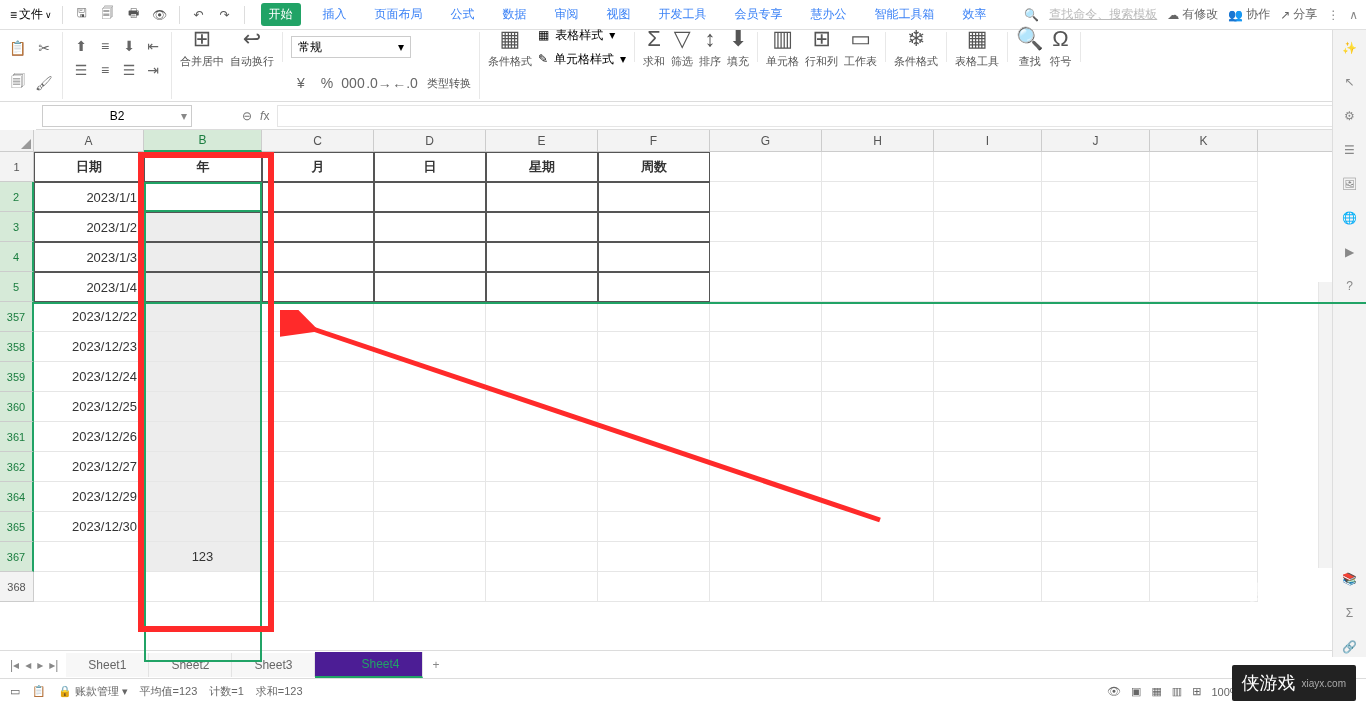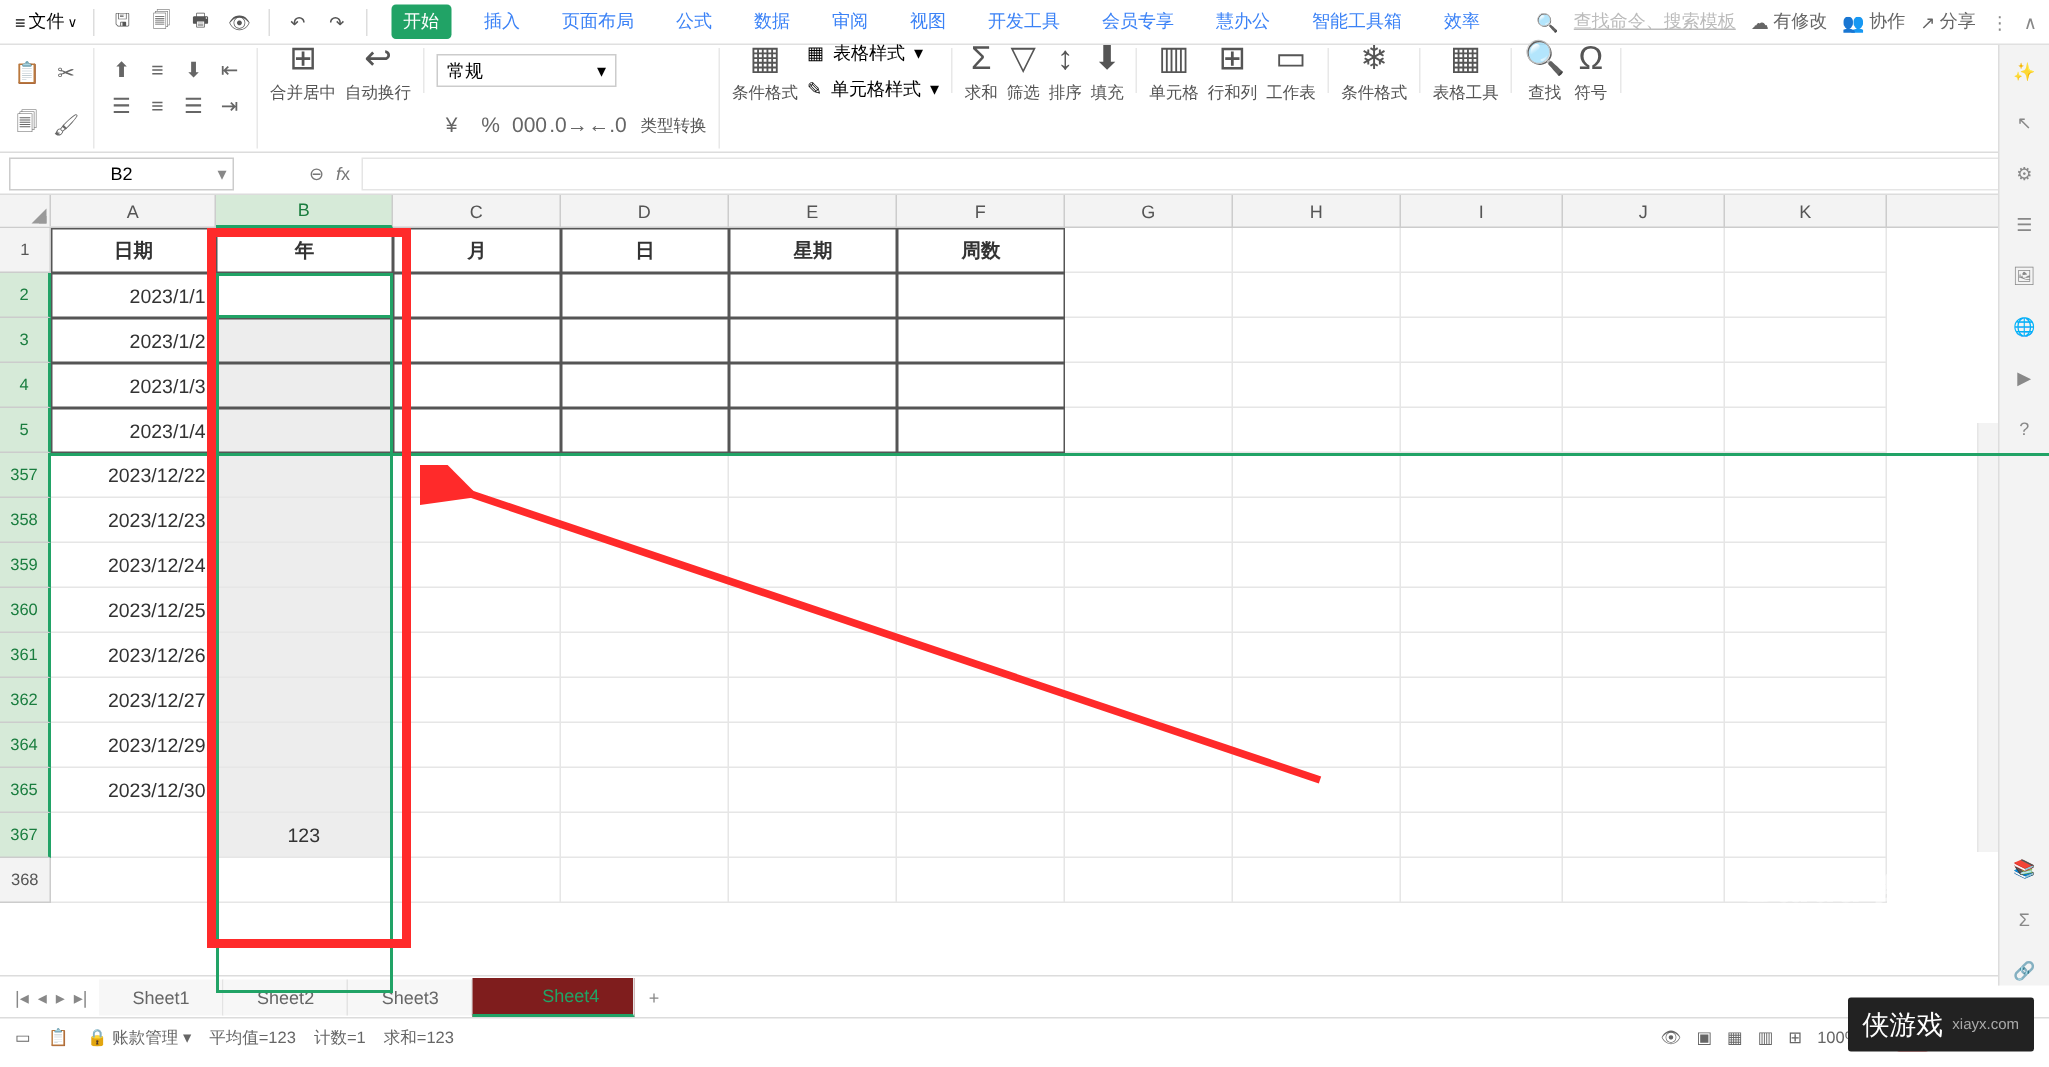--- a/index.html
+++ b/index.html
@@ -22,21 +22,21 @@
 .rgroup { display:flex; flex-direction:column; justify-content:space-between; padding:4px 8px; border-right:1px solid #e8e8e8; }
 .rgroup.row { flex-direction:row; align-items:center; gap:6px; }
 .icon-sm { width:20px; height:20px; display:flex; align-items:center; justify-content:center; color:#666; font-size:14px; }
 .icon-stack { display:flex; flex-direction:column; align-items:center; gap:2px; color:#555;}
 .icon-stack .lbl { font-size:11px; }
 .align-grid { display:grid; grid-template-columns:repeat(4,20px); gap:4px; }
 .num-fmt { width:120px; height:22px; border:1px solid #ccc; display:flex; align-items:center; padding:0 6px; justify-content:space-between;}
 .rrow { display:flex; gap:6px; align-items:center; height:24px;}
 
 
-.fbar { height: 28px; display:flex; align-items:center; border-bottom:1px solid #dcdcdc; }
+.fbar { height: 28px; display:flex; align-items:center; border-bottom:1px solid #dcdcdc;margin-left:36px; }
 .namebox { width:150px; height:22px; border:1px solid #ccc; margin-left:6px; display:flex; align-items:center; justify-content:center; position:relative;}
 .namebox .dd { position:absolute; right:4px; color:#888; }
 .fbar .fx { margin-left:50px; color:#777; display:flex; align-items:center; gap:8px;}
 .fbar .formula-input { flex:1; height:22px; border:1px solid #e5e5e5; margin:0 8px;}
 
 
 .grid-wrap { position:relative; height: 520px; }
 .colhdrs { display:flex; height:22px; border-bottom:1px solid #ccc; background:#f3f3f3;}
 .corner { width:34px; border-right:1px solid #ccc; background:#f3f3f3; position:relative;}
 .corner::after{content:'';position:absolute;right:2px;bottom:2px;border:5px solid transparent;border-right-color:#999;border-bottom-color:#999;}
@@ -58,21 +58,21 @@
 .cA{width:110px;} .cB{width:118px;} .cC{width:112px;} .cD{width:112px;} .cE{width:112px;} .cF{width:112px;} .cG{width:112px;} .cH{width:112px;} .cI{width:108px;} .cJ{width:108px;} .cK{width:108px;}
 
 
 .red-box { position:absolute; border:6px solid #ff2a2a; pointer-events:none; z-index:50;}
 .arrow { position:absolute; z-index:49; }
 
 
 .sheetbar { height:28px; border-top:1px solid #dcdcdc; display:flex; align-items:center; padding-left:10px; gap:0;}
 .sheetbar .nav { display:flex; gap:6px; color:#888; margin-right:8px;}
 .sheettab { padding:5px 22px; border-right:1px solid #e3e3e3; color:#666; background:#f7f7f7;}
-.sheettab.active { background:#7f1d1d; border-bottom:2px solid #21a366; color:#21a366;padding-left:46px;}
+.sheettab.active { background:#4c1d95; border-bottom:2px solid #21a366; color:#21a366;padding-left:46px;}
 .sheetbar .add { padding:0 10px; color:#888;}
 
 
 .status { height:26px; border-top:1px solid #dcdcdc; display:flex; align-items:center; padding:0 10px; gap:12px; color:#666; font-size:11px;}
 .status .right { margin-left:auto; display:flex; align-items:center; gap:10px;}
 .zoom-slider { width:90px; height:4px; background:#ccc; position:relative; }
 .zoom-slider .thumb{position:absolute;left:45px;top:-3px;width:10px;height:10px;background:#999;border-radius:50%;}
 
 
 .sidepanel { position:absolute; right:0; top:30px; bottom:54px; width:34px; background:#f3f3f3; border-left:1px solid #ddd; display:flex; flex-direction:column; align-items:center; padding-top:8px; gap:14px;}

